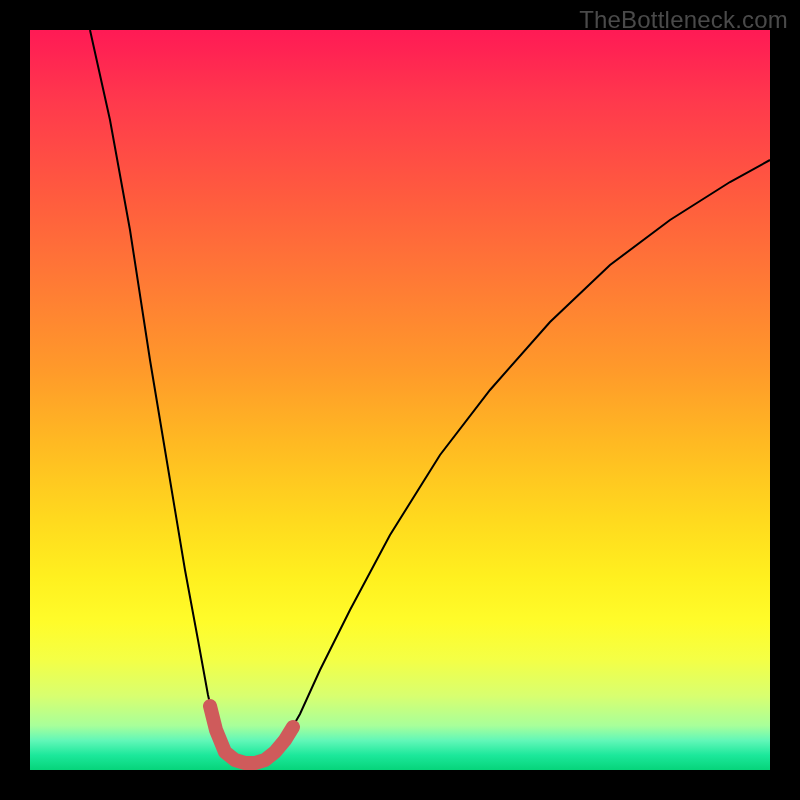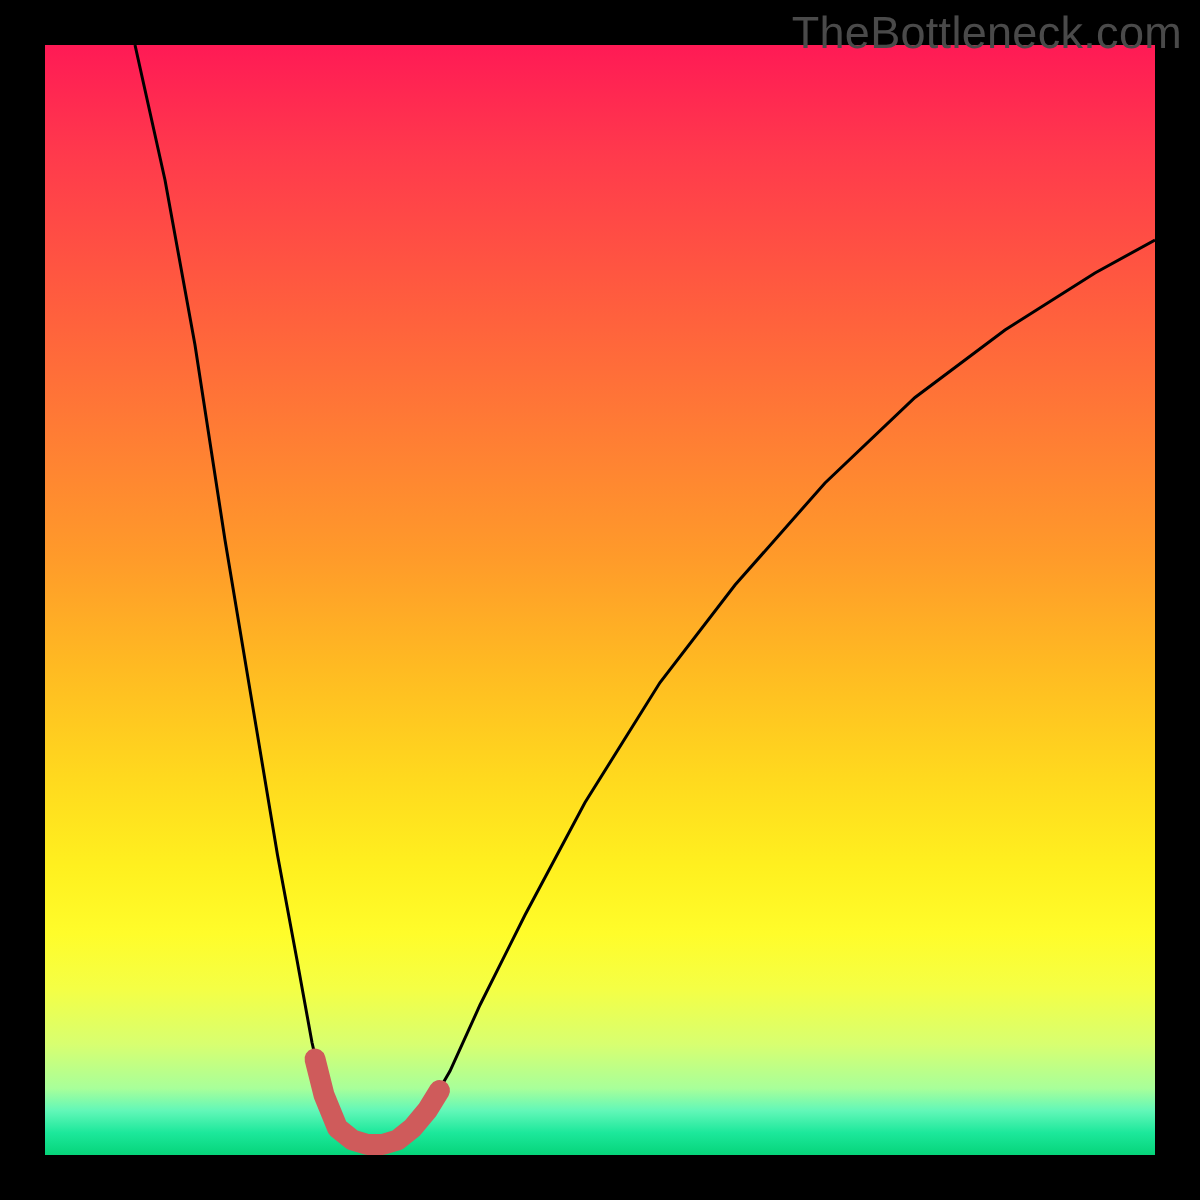--- a/index.html
+++ b/index.html
@@ -50,21 +50,21 @@
       #62f7b8 96%,
       #1ce89b 98%,
       #06d47a 100%
     );
   }
   .watermark {
     position: absolute;
     top: 6px;
     right: 12px;
     color: #4a4a4a;
-    font-size: 30px;
+    font-size: 24px;
     font-weight: 500;
     letter-spacing: 0.2px;
     user-select: none;
   }
   svg.curve {
     position: absolute;
     left: 0;
     top: 0;
     width: 740px;
     height: 740px;

